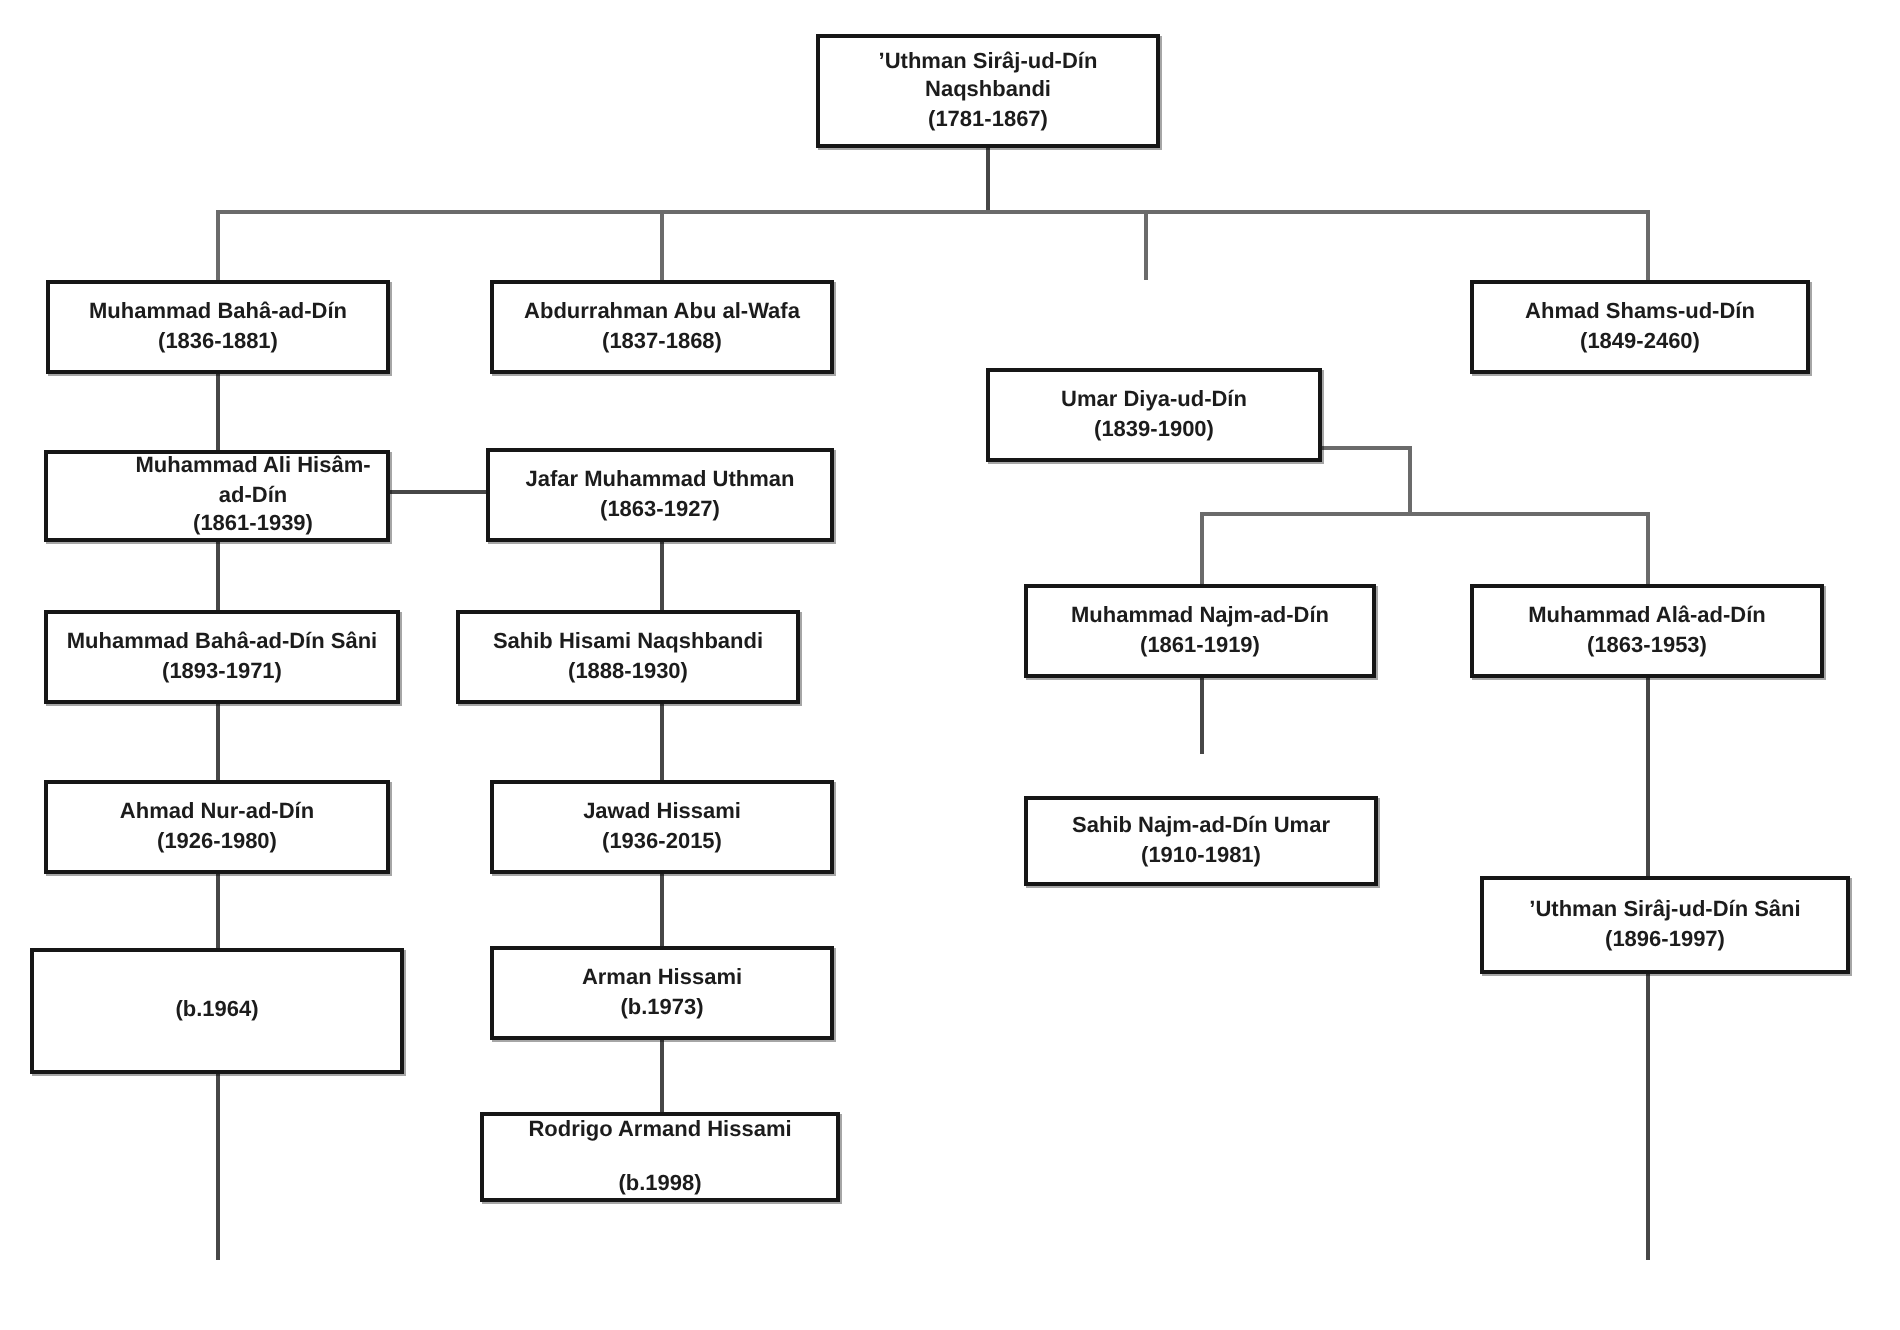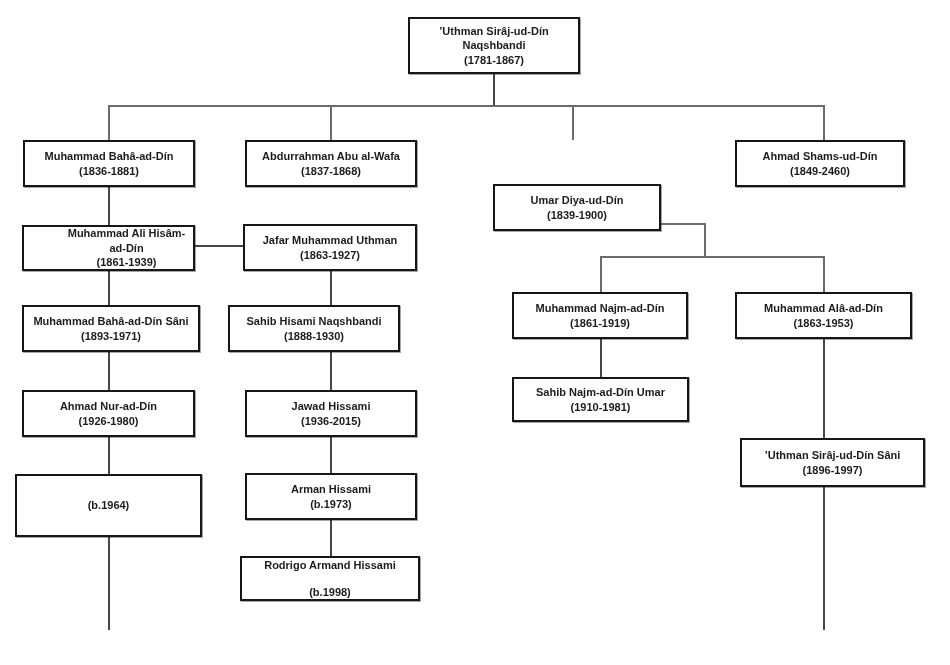--- a/index.html
+++ b/index.html
@@ -114,21 +114,21 @@
   <div class="node" style="left:22px;top:390px;width:173px;height:47px;">
     <span class="name">Ahmad Nur-ad-Dín</span>
     <span class="years">(1926-1980)</span>
   </div>
 
   <div class="node" style="left:245px;top:390px;width:172px;height:47px;">
     <span class="name">Jawad Hissami</span>
     <span class="years">(1936-2015)</span>
   </div>
 
-  <div class="node" style="left:512px;top:377px;width:177px;height:45px;justify-content:center;">
+  <div class="node" style="left:512px;top:398px;width:177px;height:45px;justify-content:center;">
     <span class="name">Sahib Najm-ad-Dín Umar</span>
     <span class="years">(1910-1981)</span>
   </div>
 
   <div class="node" style="left:15px;top:474px;width:187px;height:63px;">
     <span class="years">(b.1964)</span>
   </div>
 
   <div class="node" style="left:245px;top:473px;width:172px;height:47px;">
     <span class="name">Arman Hissami</span>

